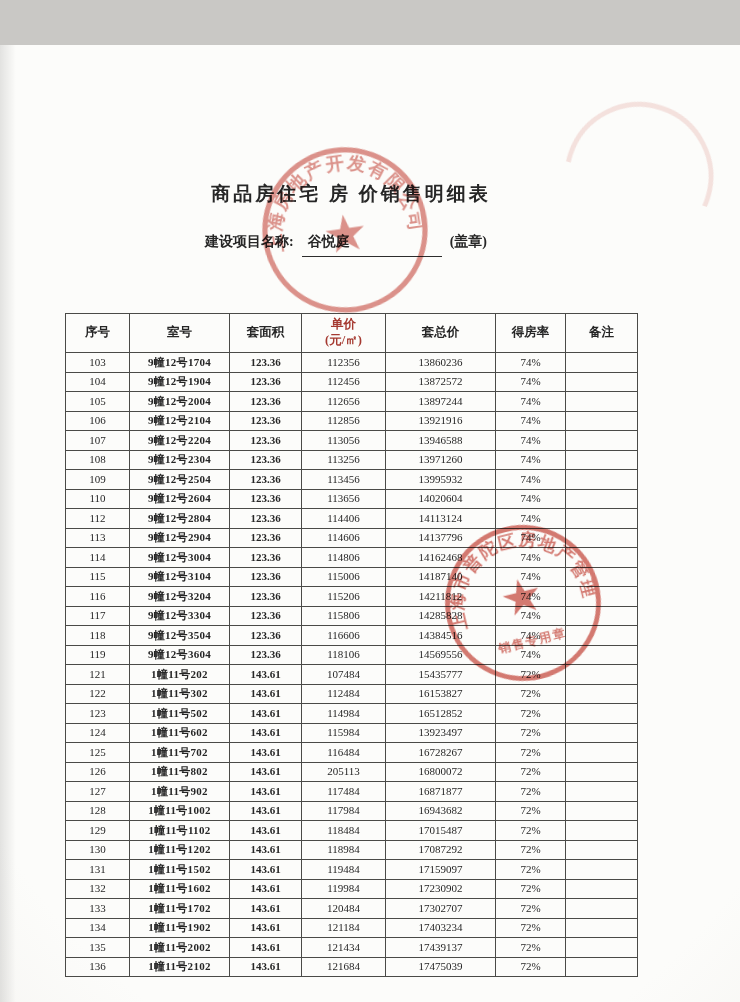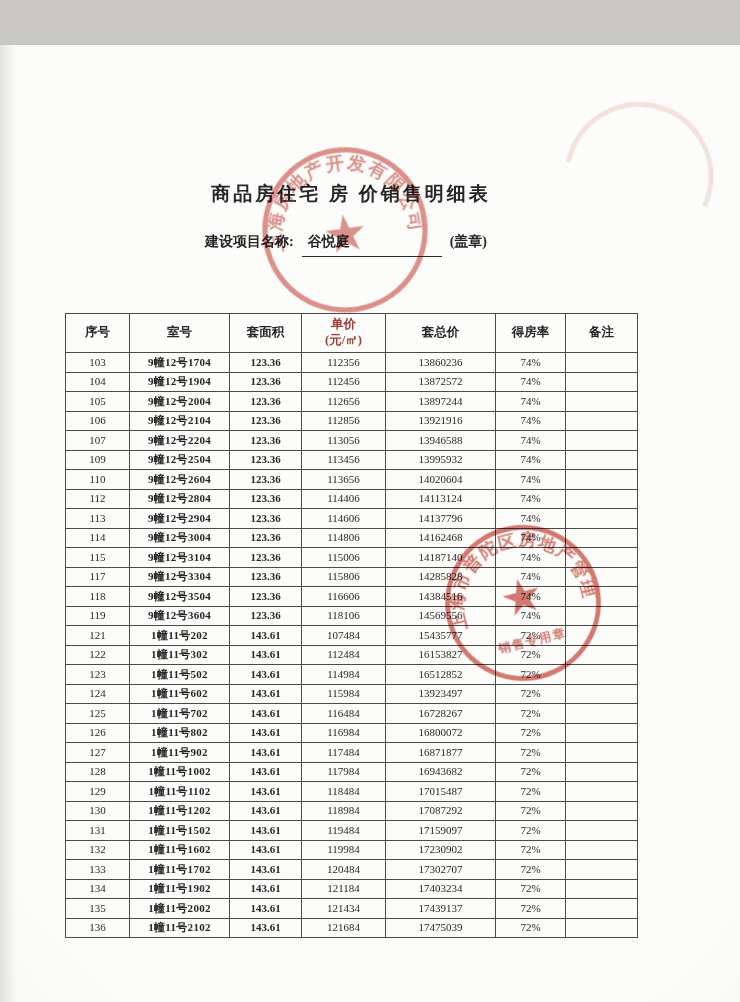--- a/index.html
+++ b/index.html
@@ -120,20 +120,29 @@
         <tr>
           <td>107</td>
           <td>9幢12号2204</td>
           <td>123.36</td>
           <td>113056</td>
           <td>13946588</td>
           <td>74%</td>
           <td></td>
         </tr>
         <tr>
+          <td>108</td>
+          <td>9幢12号2304</td>
+          <td>123.36</td>
+          <td>113256</td>
+          <td>13971260</td>
+          <td>74%</td>
+          <td></td>
+        </tr>
+        <tr>
           <td>109</td>
           <td>9幢12号2504</td>
           <td>123.36</td>
           <td>113456</td>
           <td>13995932</td>
           <td>74%</td>
           <td></td>
         </tr>
         <tr>
           <td>110</td>
@@ -174,20 +183,29 @@
         <tr>
           <td>115</td>
           <td>9幢12号3104</td>
           <td>123.36</td>
           <td>115006</td>
           <td>14187140</td>
           <td>74%</td>
           <td></td>
         </tr>
         <tr>
+          <td>116</td>
+          <td>9幢12号3204</td>
+          <td>123.36</td>
+          <td>115206</td>
+          <td>14211812</td>
+          <td>74%</td>
+          <td></td>
+        </tr>
+        <tr>
           <td>117</td>
           <td>9幢12号3304</td>
           <td>123.36</td>
           <td>115806</td>
           <td>14285828</td>
           <td>74%</td>
           <td></td>
         </tr>
         <tr>
           <td>118</td>
@@ -249,21 +267,21 @@
           <td>143.61</td>
           <td>116484</td>
           <td>16728267</td>
           <td>72%</td>
           <td></td>
         </tr>
         <tr>
           <td>126</td>
           <td>1幢11号802</td>
           <td>143.61</td>
-          <td>116984</td>
+          <td>205113</td>
           <td>16800072</td>
           <td>72%</td>
           <td></td>
         </tr>
         <tr>
           <td>127</td>
           <td>1幢11号902</td>
           <td>143.61</td>
           <td>117484</td>
           <td>16871877</td>

